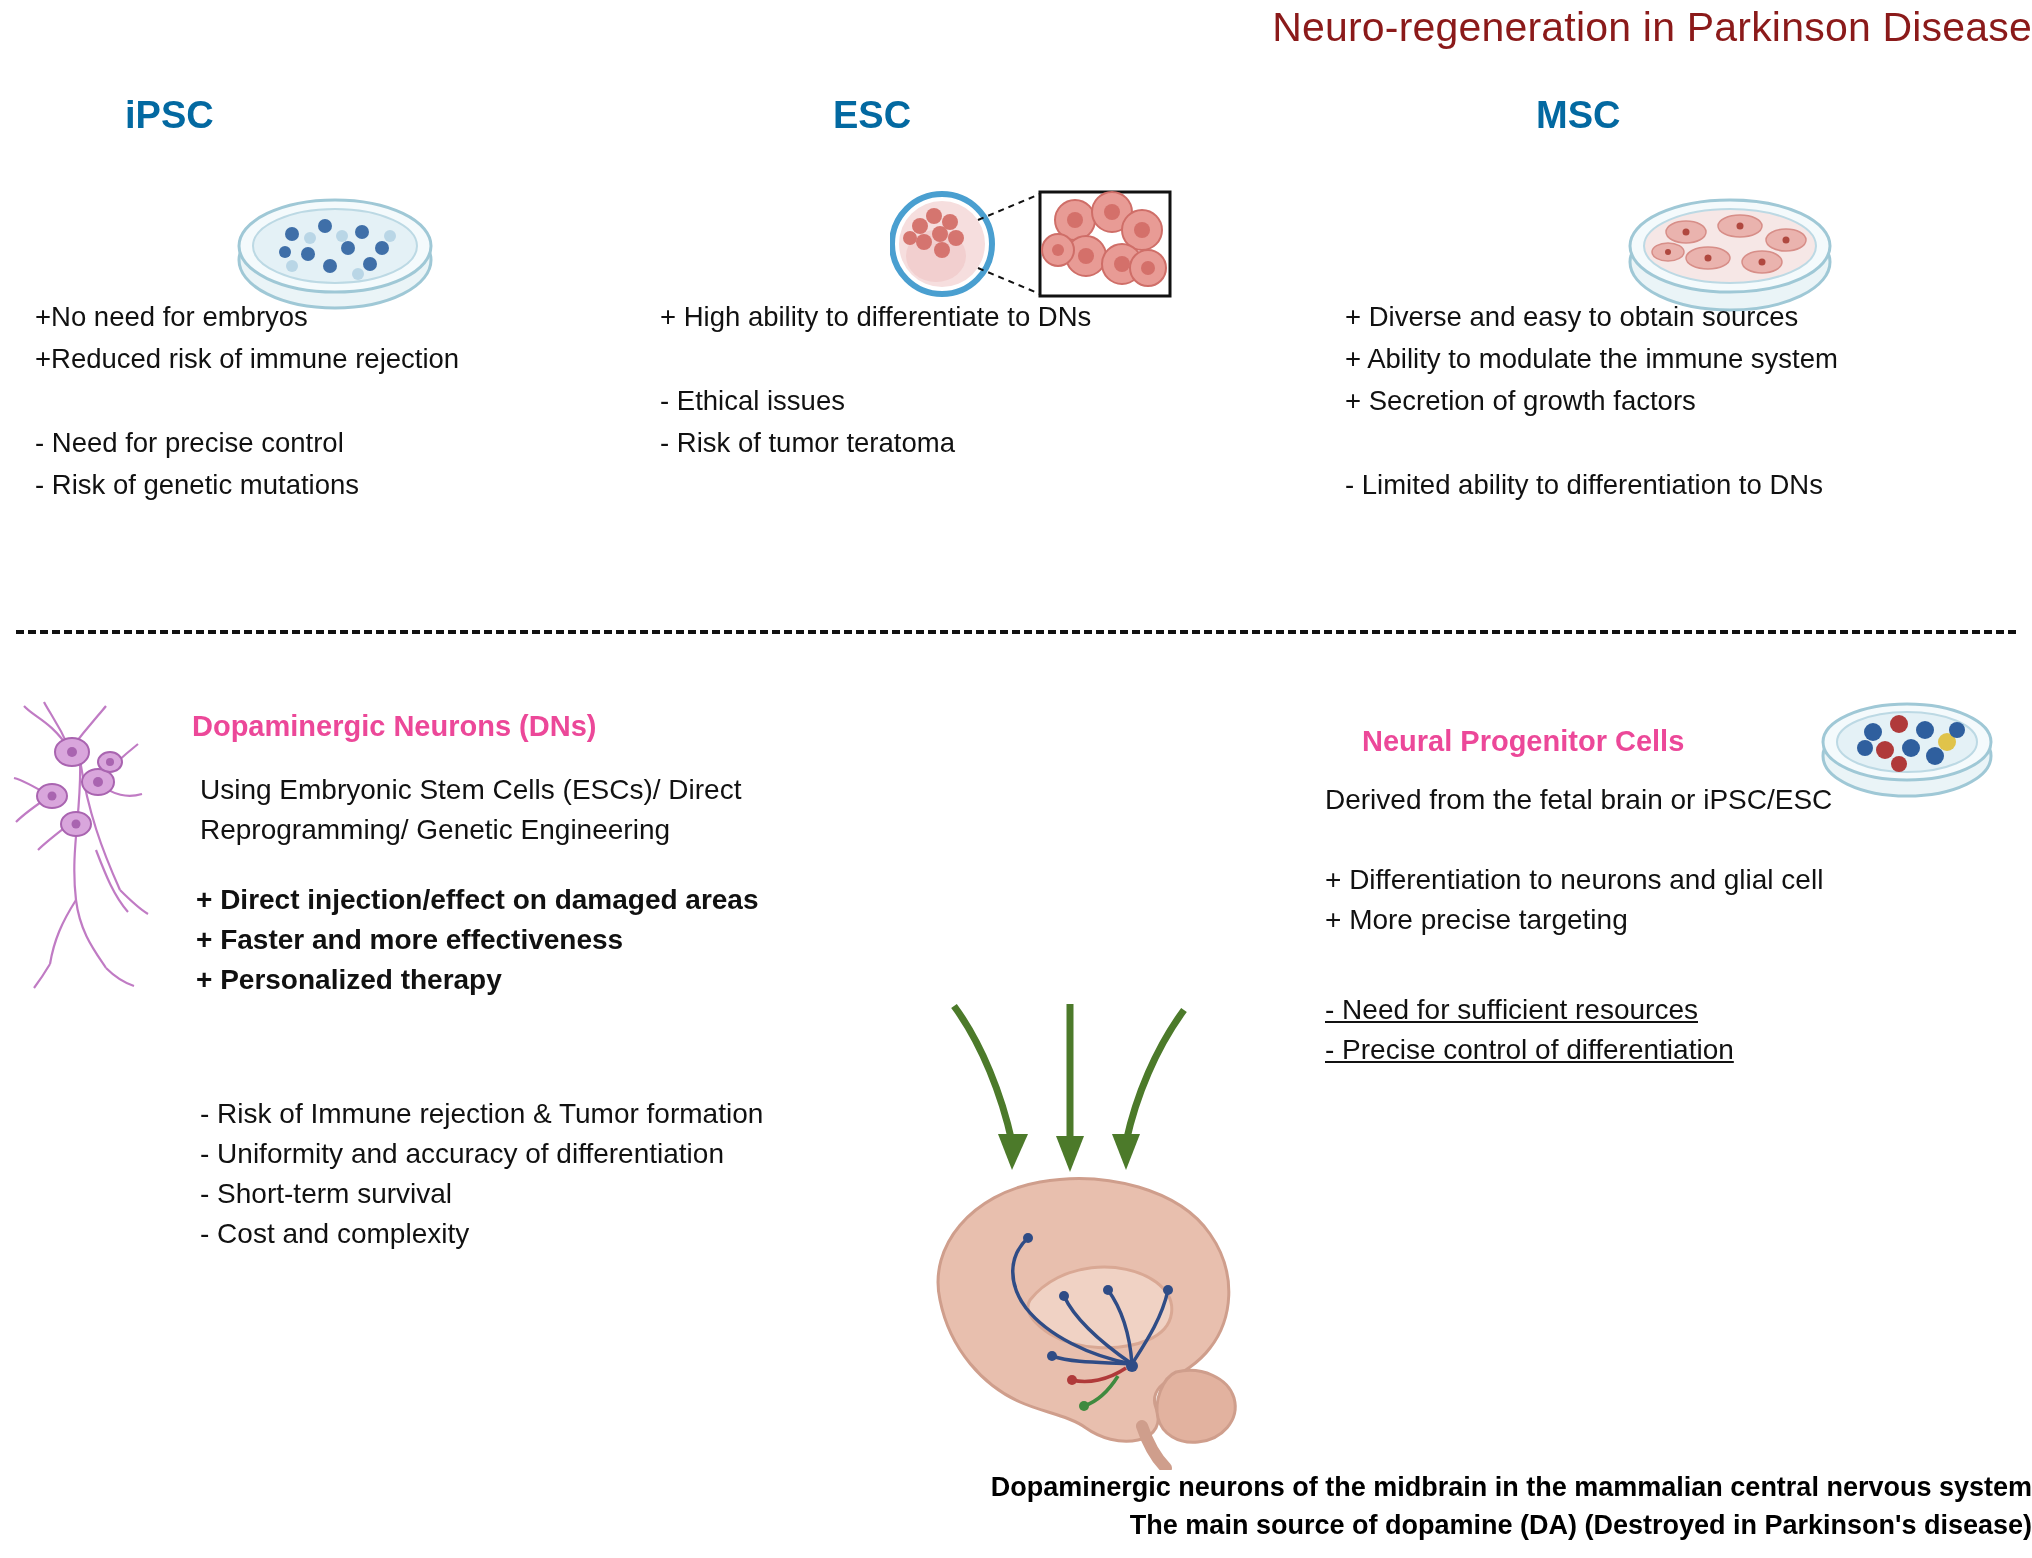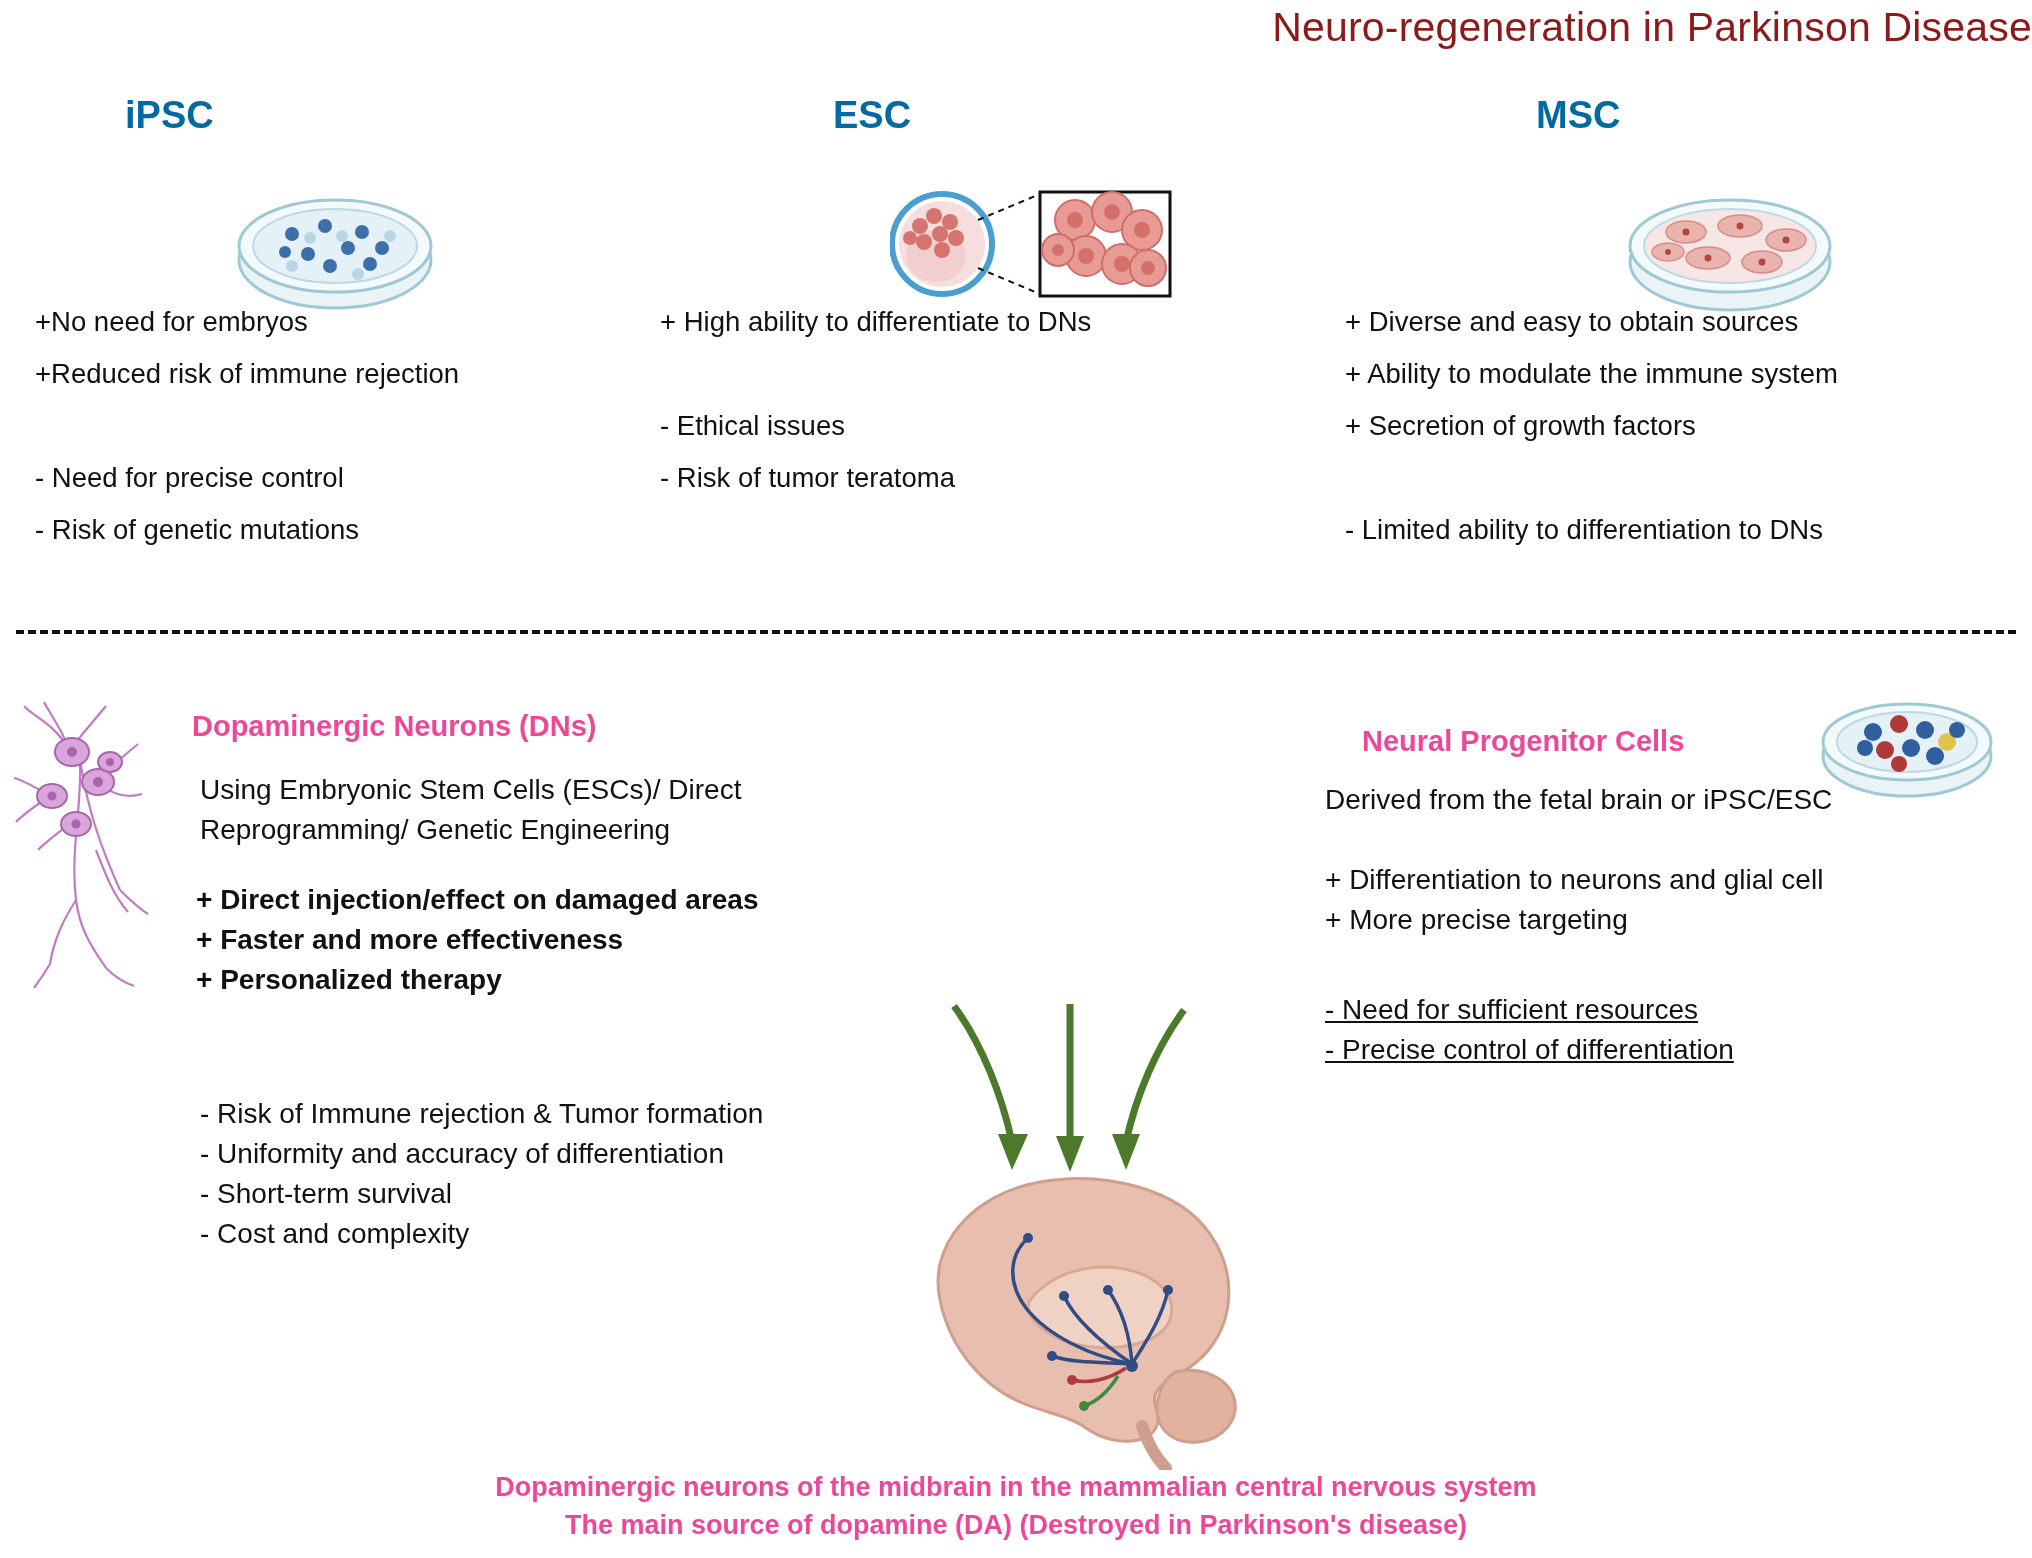--- a/index.html
+++ b/index.html
@@ -32,21 +32,21 @@
     font-weight: bold;
     color: #0369a1;
   }
   #h-ipsc { top: 94px; left: 125px; }
   #h-esc  { top: 94px; left: 833px; }
   #h-msc  { top: 94px; left: 1536px; }
 
   .bullet-block {
     position: absolute;
     font-size: 27.5px;
-    line-height: 52px;
+    line-height: 42px;
     color: #111;
     white-space: pre-line;
   }
   #b-ipsc { top: 296px; left: 35px; width: 470px; }
   #b-esc  { top: 296px; left: 660px; width: 520px; }
   #b-msc  { top: 296px; left: 1345px; width: 660px; }
 
   .divider {
     position: absolute;
     top: 630px;
@@ -76,25 +76,25 @@
   #t-dns-cons { top: 1058px; left: 200px; width: 740px; margin-top: 36px; }
   #t-npc-desc { top: 780px; left: 1325px; width: 680px; }
   #t-npc-pros { top: 860px; left: 1325px; width: 680px; }
   #t-npc-cons { top: 990px; left: 1325px; width: 680px; text-decoration: underline; }
 
   .caption {
     position: absolute;
     top: 1468px;
     left: 0;
     width: 2032px;
-    text-align: center;
+    text-align: right;
     font-size: 27px;
     line-height: 38px;
     font-weight: bold;
-    color: #ec4899;
+    color: #000000;
     white-space: pre-line;
   }
 
   .fig { position: absolute; }
 
   
   #fig-ipsc { top: 188px; left: 230px; width: 210px; height: 130px; }
   
   #fig-esc  { top: 172px; left: 890px; width: 310px; height: 145px; }
   

